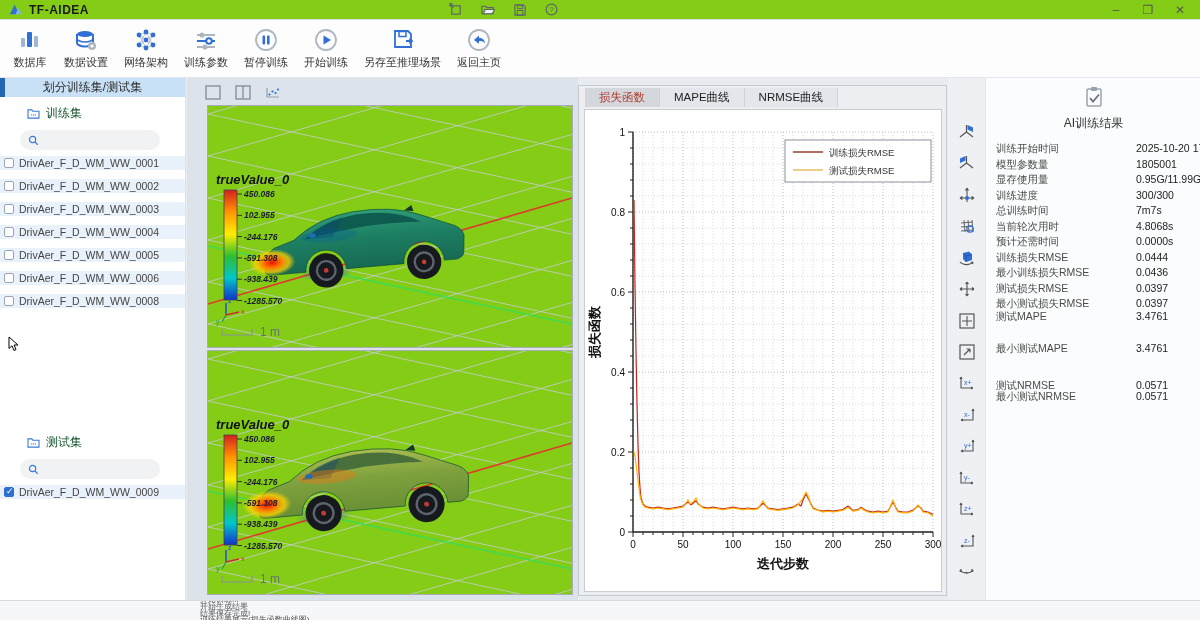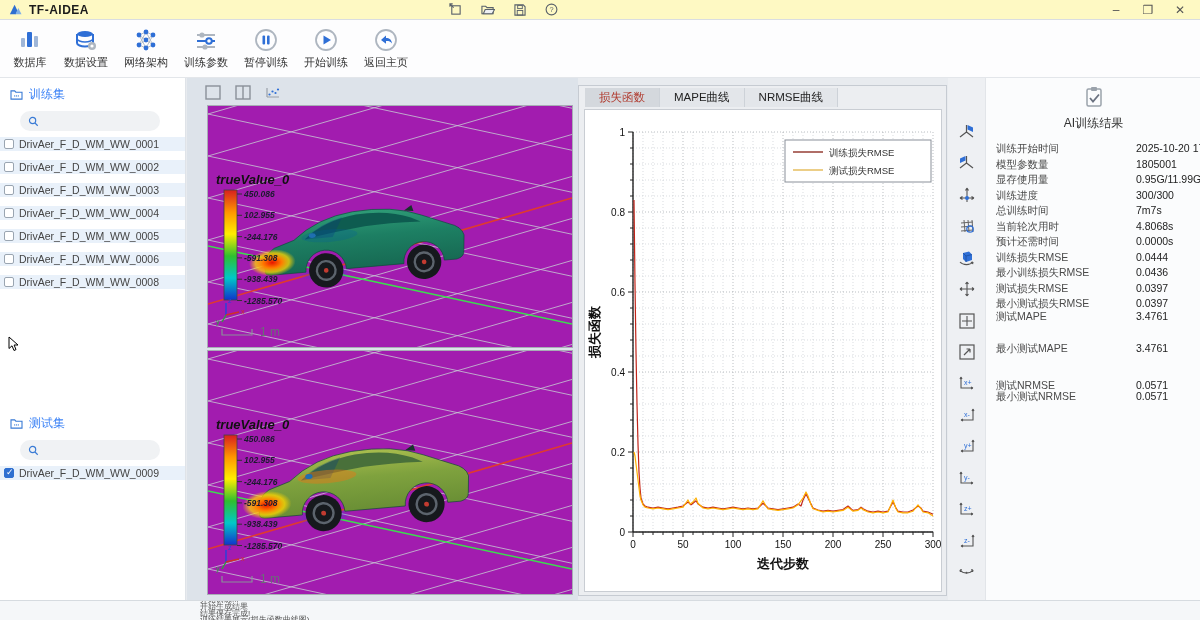--- a/index.html
+++ b/index.html
@@ -1,21 +1,21 @@
 <!DOCTYPE html>
 <html><head>
 <meta charset="utf-8">
 <style>
   * { margin:0; padding:0; box-sizing:border-box; }
   html,body { width:1200px; height:620px; overflow:hidden;
     font-family:"Liberation Sans","DejaVu Sans",sans-serif; background:#e8ebef; }
 
   
   #titlebar { position:absolute; left:0; top:0; width:1200px; height:20px;
-    background:#fef9c3; border-bottom:1px solid #d9dde1; }
+    background:#84cc16; border-bottom:1px solid #d9dde1; }
   #logo { position:absolute; left:8px; top:2px; display:flex; align-items:center; gap:6px; }
   #app-title { font-size:12px; font-weight:bold; color:#1b1b1b; letter-spacing:.5px; }
   .tb-center-icons { position:absolute; left:448px; top:2px; display:flex; gap:17px; }
   .tb-center-icons .ic { width:15px; height:15px; display:flex; align-items:center; justify-content:center; cursor:pointer; }
   #win-controls { position:absolute; right:8px; top:0; height:20px; display:flex; gap:8px; align-items:center; }
   .winbtn { width:24px; height:18px; display:flex; align-items:center; justify-content:center;
     color:#555; font-size:12px; cursor:pointer; }
 
   
   #toolbar { position:absolute; left:0; top:20px; width:1200px; height:58px;
@@ -26,40 +26,40 @@
   .tool-item svg { width:26px; height:26px; }
   .tool-label { font-size:11px; color:#333; margin-top:2px; white-space:nowrap; }
 
   
   #sidebar { position:absolute; left:0; top:78px; width:186px; height:522px;
     background:#fff; border-right:1px solid #dfe3e8; }
   #sidebar-header { height:19px; background:#c9e1f6; display:flex; align-items:center;
     justify-content:center; font-size:12px; color:#2b2b2b; position:relative; }
   #sidebar-header::before { content:""; position:absolute; left:0; top:0; width:5px; height:19px; background:#2466b4; }
   .section-row { display:flex; align-items:center; gap:6px; padding:8px 16px 4px 10px;
-    font-size:12px; color:#3b82f6; }
+    font-size:12px; color:#14532d;margin-left:17px; }
   .search-pill { margin:4px 0 6px 20px; width:140px; height:20px; background:#f0f2f4;
     border-radius:10px; display:flex; align-items:center; padding-left:8px; cursor:text; }
   .ds-list { display:flex; flex-direction:column; gap:9px; }
   .ds-item { height:14px; background:#e9f1fa; display:flex; align-items:center; gap:5px;
     padding-left:4px; font-size:10.5px; color:#444; cursor:pointer; }
   .cbx { width:10px; height:10px; border:1px solid #9aa5b1; background:#fff; border-radius:2px;
     flex:0 0 auto; position:relative; }
   .ds-item.checked .cbx { background:#2e6fd0; border-color:#2e6fd0; }
   .ds-item.checked .cbx::after { content:"✓"; position:absolute; left:1px; top:-2px;
     color:#fff; font-size:9px; }
   #collapse-handle { position:absolute; left:186px; top:350px; width:11px; height:18px;
     color:#8a939d; font-size:9px; display:flex; align-items:center; justify-content:center; cursor:pointer; }
 
   
   #viewport-area { position:absolute; left:187px; top:78px; width:391px; height:522px;
     background:#dde3ea; }
   #vp-toolbar { position:absolute; left:18px; top:7px; display:flex; gap:14px; }
   .vp-tool { width:16px; height:15px; cursor:pointer; }
-  .view-panel { position:absolute; left:20px; width:366px; background:#a21caf;
+  .view-panel { position:absolute; left:20px; width:366px; background:#84cc16;
     border:1px solid #a7adb5; overflow:hidden; }
   #view1 { top:27px; height:243px; }
   #view2 { top:272px; height:245px; }
 
   
   #chart-card { position:absolute; left:578px; top:85px; width:369px; height:511px;
     background:#eceef1; border:1px solid #c6cbd2; }
   #chart-tabs { position:absolute; left:6px; top:2px; display:flex; height:19px; }
   .ctab { padding:0 14px; font-size:11.5px; display:flex; align-items:center;
     background:#e3e6ea; border-right:1px solid #cdd2d8; color:#222; cursor:pointer; }
@@ -192,28 +192,37 @@
   </div>
   <div class="tool-item">
     <svg viewBox="0 0 26 26">
       <circle cx="13" cy="13" r="10" fill="none" stroke="#aeb6c0" stroke-width="1.8"></circle>
       <path d="M10.5,8.5 L18,13 L10.5,17.5 Z" fill="#2f6fd6"></path>
     </svg>
     <span class="tool-label">开始训练</span>
   </div>
   <div class="tool-item">
     <svg viewBox="0 0 26 26">
+      <path d="M5,4 L18,4 L21,7 L21,20 L5,20 Z" fill="none" stroke="#2f6fd6" stroke-width="1.8"></path>
+      <rect x="9" y="4.5" width="7" height="5" fill="none" stroke="#2f6fd6" stroke-width="1.5"></rect>
+      <path d="M16,14 L22,14 M19.5,11.5 L22,14 L19.5,16.5" fill="none" stroke="#2f6fd6" stroke-width="1.8"></path>
+    </svg>
+    <span class="tool-label">另存至推理场景</span>
+  </div>
+  <div class="tool-item">
+    <svg viewBox="0 0 26 26">
       <circle cx="13" cy="13" r="10" fill="none" stroke="#aeb6c0" stroke-width="1.8"></circle>
       <path d="M8,13 L13,8.5 L13,11 C16.5,11 18.5,12.5 19,16.5 C17.5,14.3 15.8,13.8 13,13.9 L13,16.8 Z" fill="#2f6fd6"></path>
     </svg>
     <span class="tool-label">返回主页</span>
   </div>
 </div>
 
 <div id="sidebar">
+  <div id="sidebar-header">划分训练集/测试集</div>
 
   <div class="section-row">
     <svg width="13" height="11" viewBox="0 0 14 12">
       <path d="M1,2 L5,2 L6.3,3.5 L13,3.5 L13,11 L1,11 Z" fill="none" stroke="#3a7bd5" stroke-width="1.2"></path>
       <circle cx="5" cy="7.5" r="0.7" fill="#3a7bd5"></circle>
         <circle cx="7" cy="7.5" r="0.7" fill="#3a7bd5"></circle>
         <circle cx="9" cy="7.5" r="0.7" fill="#3a7bd5"></circle>
     </svg>
     <span>训练集</span>
   </div>

